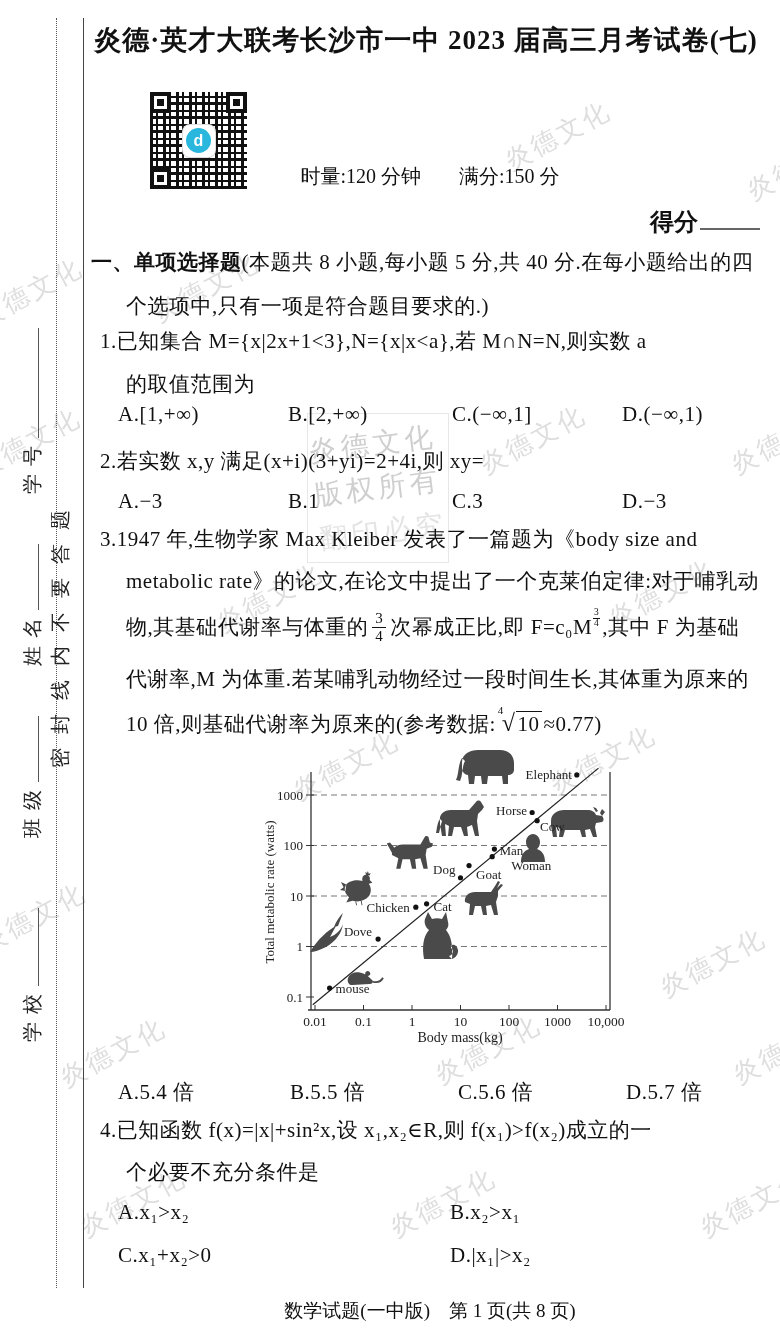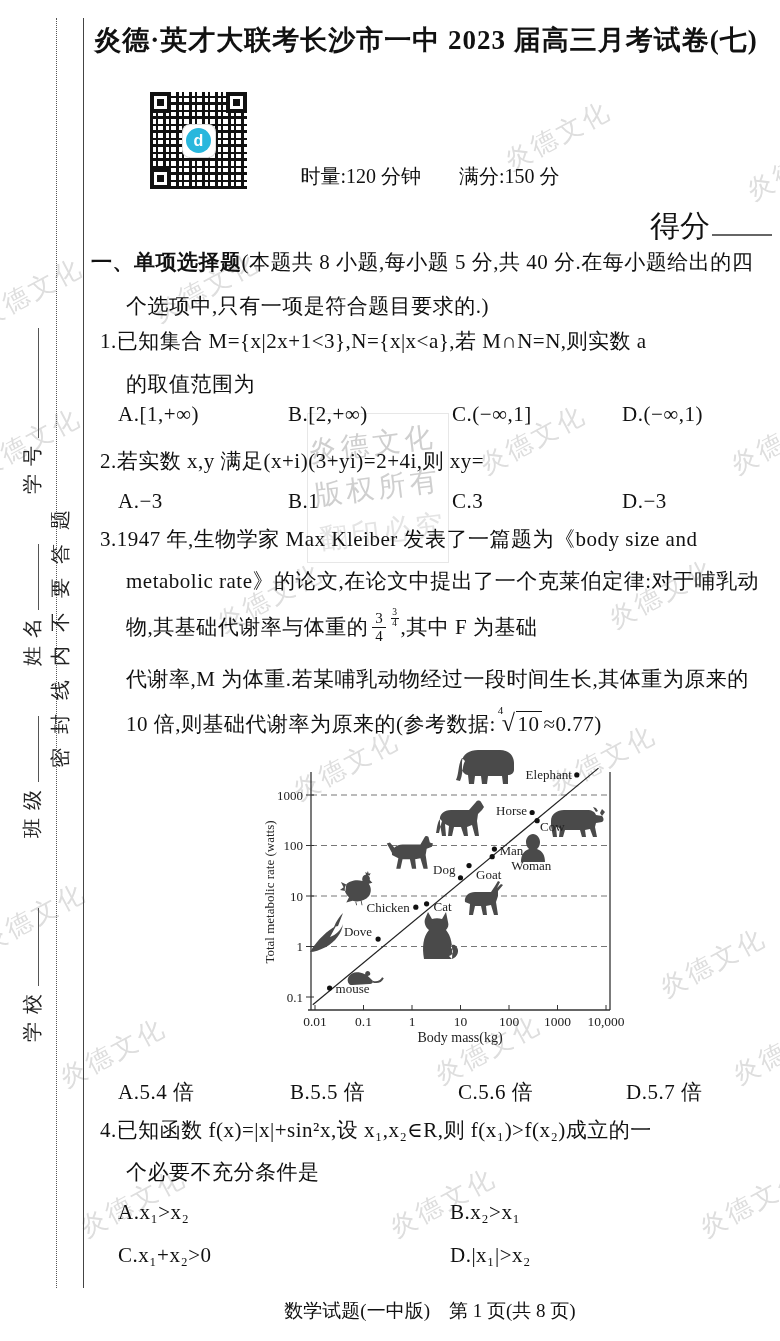--- a/index.html
+++ b/index.html
@@ -22,21 +22,21 @@
   .sblank{border-bottom:1.5px solid #555;height:13px;}
   .seal-strip{position:absolute;left:-80px;top:620px;width:278px;height:24px;transform:rotate(-90deg);
       font-size:20px;letter-spacing:14px;color:#222;white-space:nowrap;z-index:2;text-align:center;}
   
   .exam-title{position:absolute;left:88px;top:22px;width:676px;text-align:center;
       font-size:27px;font-weight:bold;letter-spacing:1px;white-space:nowrap;z-index:2;}
   .subject{position:absolute;left:100px;top:100px;width:660px;text-align:center;
       font-size:40px;font-weight:bold;z-index:2;}
   .meta{position:absolute;left:100px;top:163px;width:660px;text-align:center;font-size:20px;z-index:2;}
   .meta .gap{display:inline-block;width:38px;}
-  .score{position:absolute;left:650px;top:206px;font-size:30px;font-weight:normal;z-index:2;}
+  .score{position:absolute;left:650px;top:206px;font-size:24px;font-weight:bold;z-index:2;}
   .score-blank{display:inline-block;width:60px;height:18px;border-bottom:2px solid #666;margin-left:2px;}
   
   .qr{position:absolute;left:150px;top:92px;width:97px;height:97px;z-index:2;}
   .qr-noise{position:absolute;inset:0;
      background:
        repeating-linear-gradient(90deg,#111 0 3px,transparent 3px 6px,#111 6px 8px,transparent 8px 13px),
        repeating-linear-gradient(0deg,#111 0 3px,#fff 3px 7px,#111 7px 9px,#fff 9px 14px);}
   .qr-f{position:absolute;width:21px;height:21px;border:4px solid #111;background:#fff;box-sizing:border-box;}
   .qr-f::after{content:"";position:absolute;inset:3px;background:#111;}
   .qr-tl{left:0;top:0}.qr-tr{right:0;top:0}.qr-bl{left:0;bottom:0}
@@ -159,20 +159,21 @@
   <div class="ln" style="left:100px;top:525px">
     <span>3.</span><span>1947 年,生物学家 Max Kleiber 发表了一篇题为《body size and</span>
   </div>
   <div class="ln" style="left:126px;top:567px">metabolic rate》的论文,在论文中提出了一个克莱伯定律:对于哺乳动</div>
   <div class="ln flexln" style="left:126px;top:603px;height:48px">
     <span>物,其基础代谢率与体重的</span>
     <span class="frac">
         <span class="top">3</span>
         <span>4</span>
       </span>
+    <span>次幂成正比,即 F=c₀M</span>
     <span class="supfrac">
         <span class="top">3</span>
         <span>4</span>
       </span>
     <span>,其中 F 为基础</span>
   </div>
   <div class="ln" style="left:126px;top:665px">代谢率,M 为体重.若某哺乳动物经过一段时间生长,其体重为原来的</div>
   <div class="ln flexln" style="left:126px;top:706px;height:36px">
     <span>10 倍,则基础代谢率为原来的(参考数据:</span>
     <span class="root">

